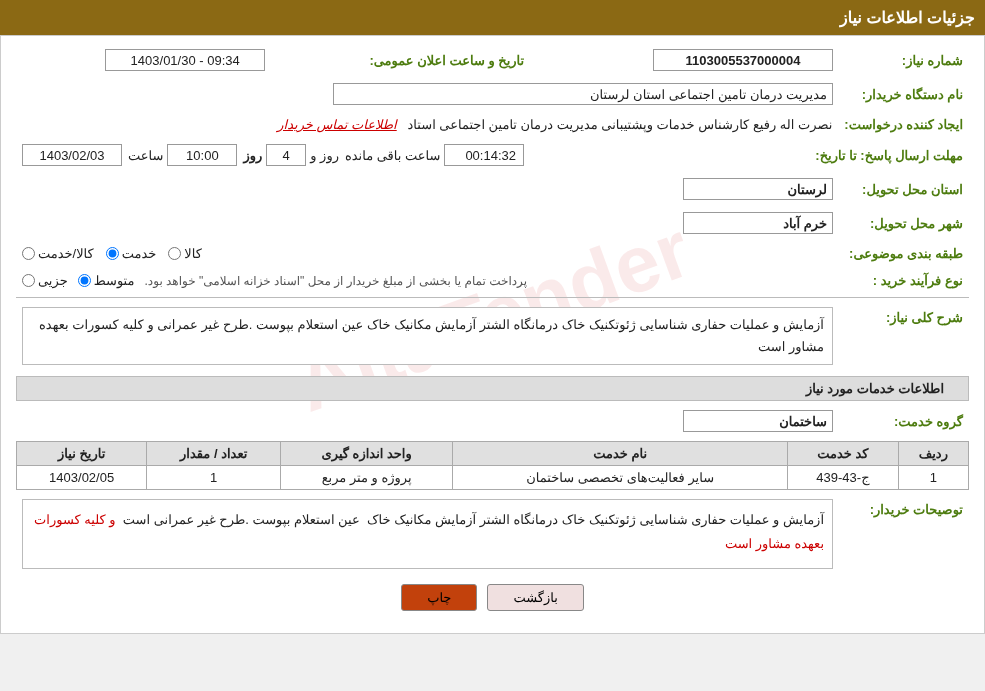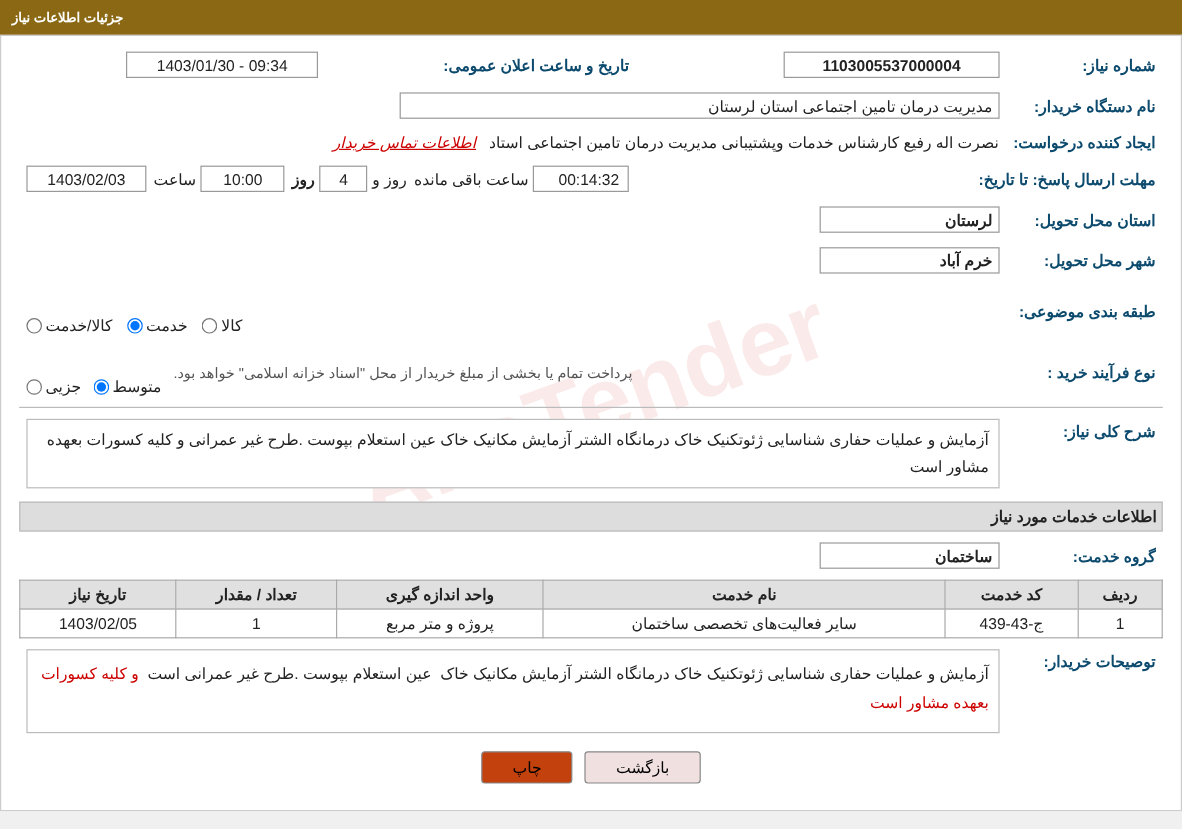--- a/index.html
+++ b/index.html
@@ -11,50 +11,50 @@
       color: #222;
     }
     .page-container {
       max-width: 985px;
       margin: 0 auto;
       background: #fff;
     }
     .header-bar {
       background: #8B6914;
       color: #fff;
-      text-align: left;
+      text-align: right;
       padding: 8px 10px;
-      font-size: 11px;
+      font-size: 16px;
       font-weight: bold;
     }
     .main-content {
       padding: 10px 15px;
       border: 1px solid #ccc;
     }
     .section-title {
       background: #ddd;
-      padding: 4px 4px;
+      padding: 4px 24px;
       font-weight: bold;
       margin: 8px 0 6px 0;
       font-size: 13px;
       border: 1px solid #bbb;
     }
     .info-table {
       width: 100%;
       border-collapse: collapse;
       margin-bottom: 6px;
     }
     .info-table td {
       padding: 3px 6px;
       vertical-align: middle;
     }
     .label-cell {
       text-align: right;
       white-space: nowrap;
-      color: #0c4a6e;
+      color: #4d7c0f;
       font-weight: bold;
       width: 130px;
       margin-top: 20px;
     }
     .value-cell {
       text-align: right;
     }
     .input-box {
       border: 1px solid #999;
       background: #fff;
@@ -93,21 +93,20 @@
     }
     .radio-group {
       display: flex;
       align-items: center;
       gap: 12px;
       flex-direction: row-reverse;
     }
     .radio-item {
       display: flex;
       gap: 3px;
-      margin-top: 24px;
     }
     .description-box {
       border: 1px solid #bbb;
       background: #fff;
       padding: 6px 8px;
       min-height: 55px;
       text-align: right;
       line-height: 1.7;
       font-size: 13px;
       width: 100%;

